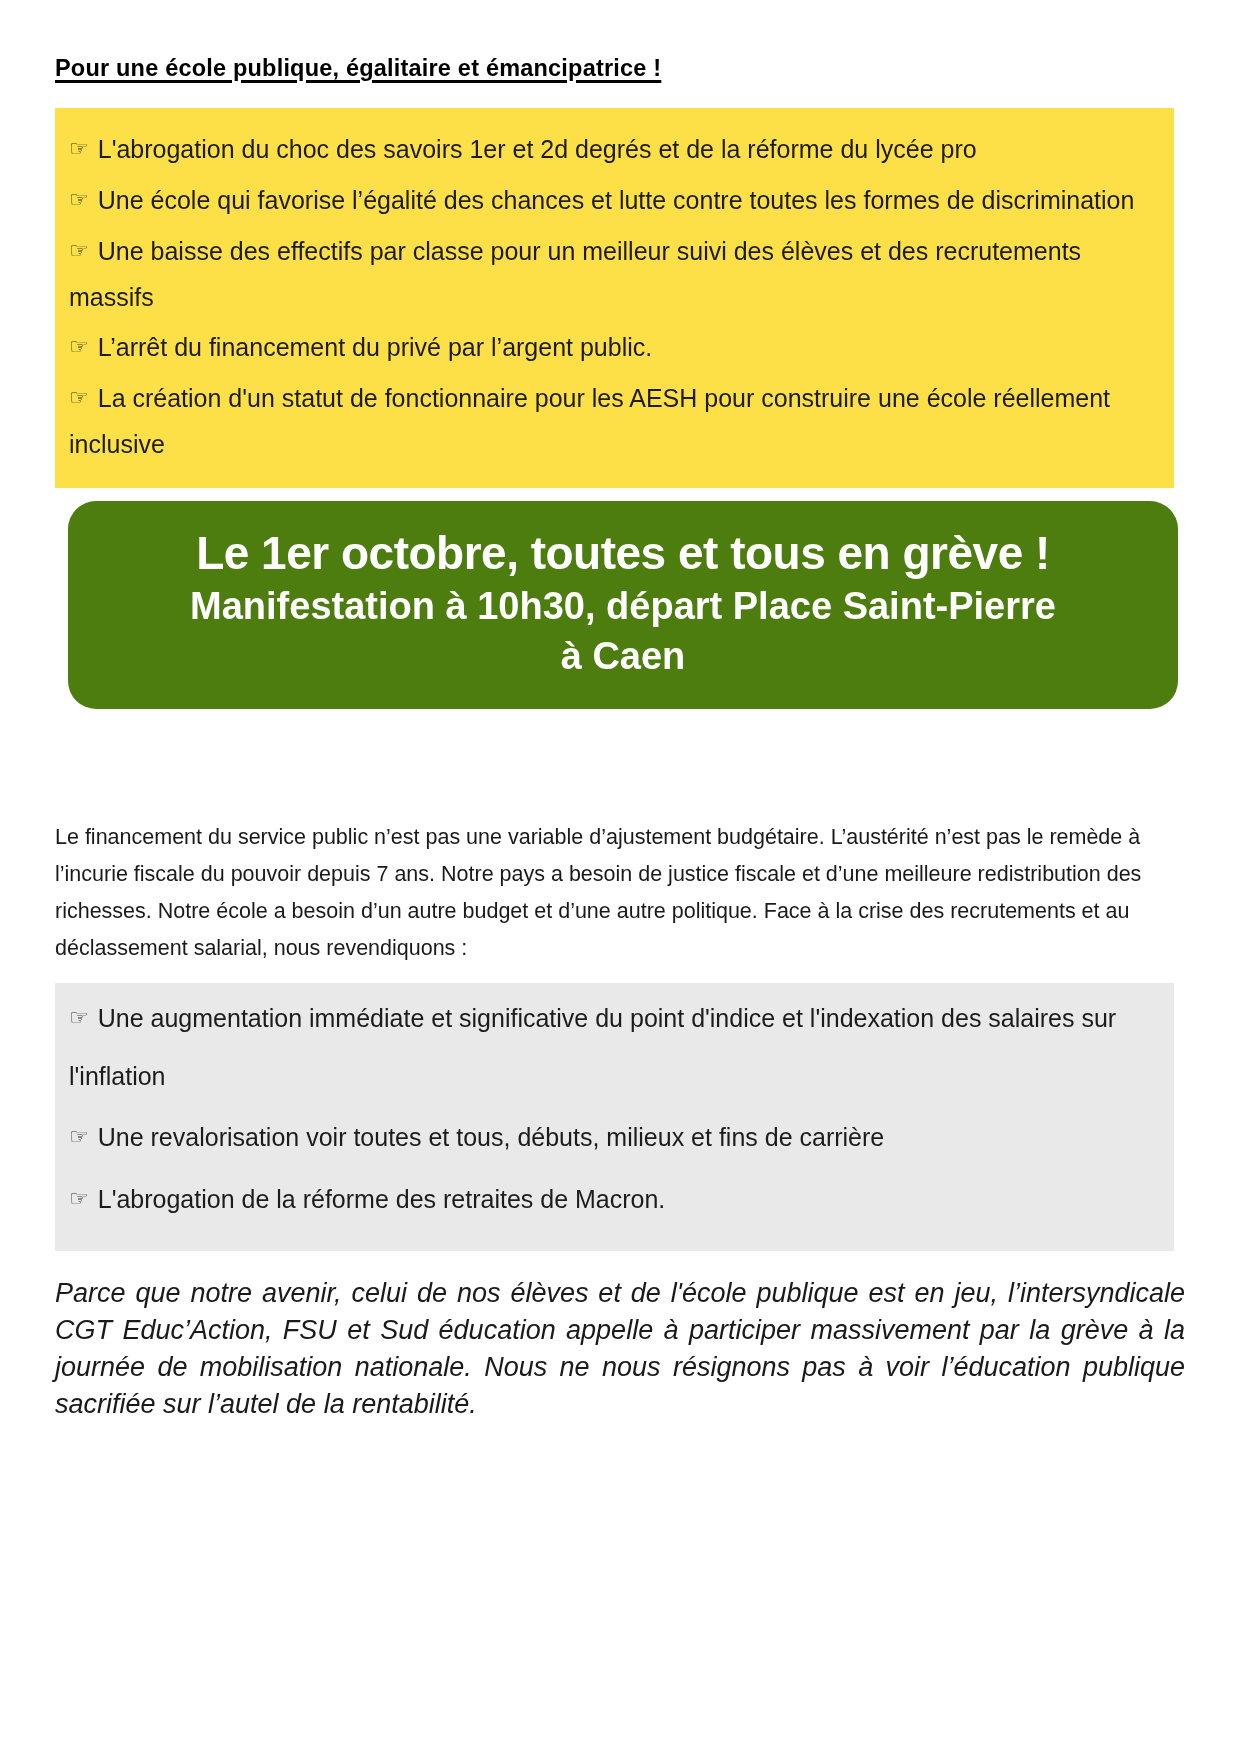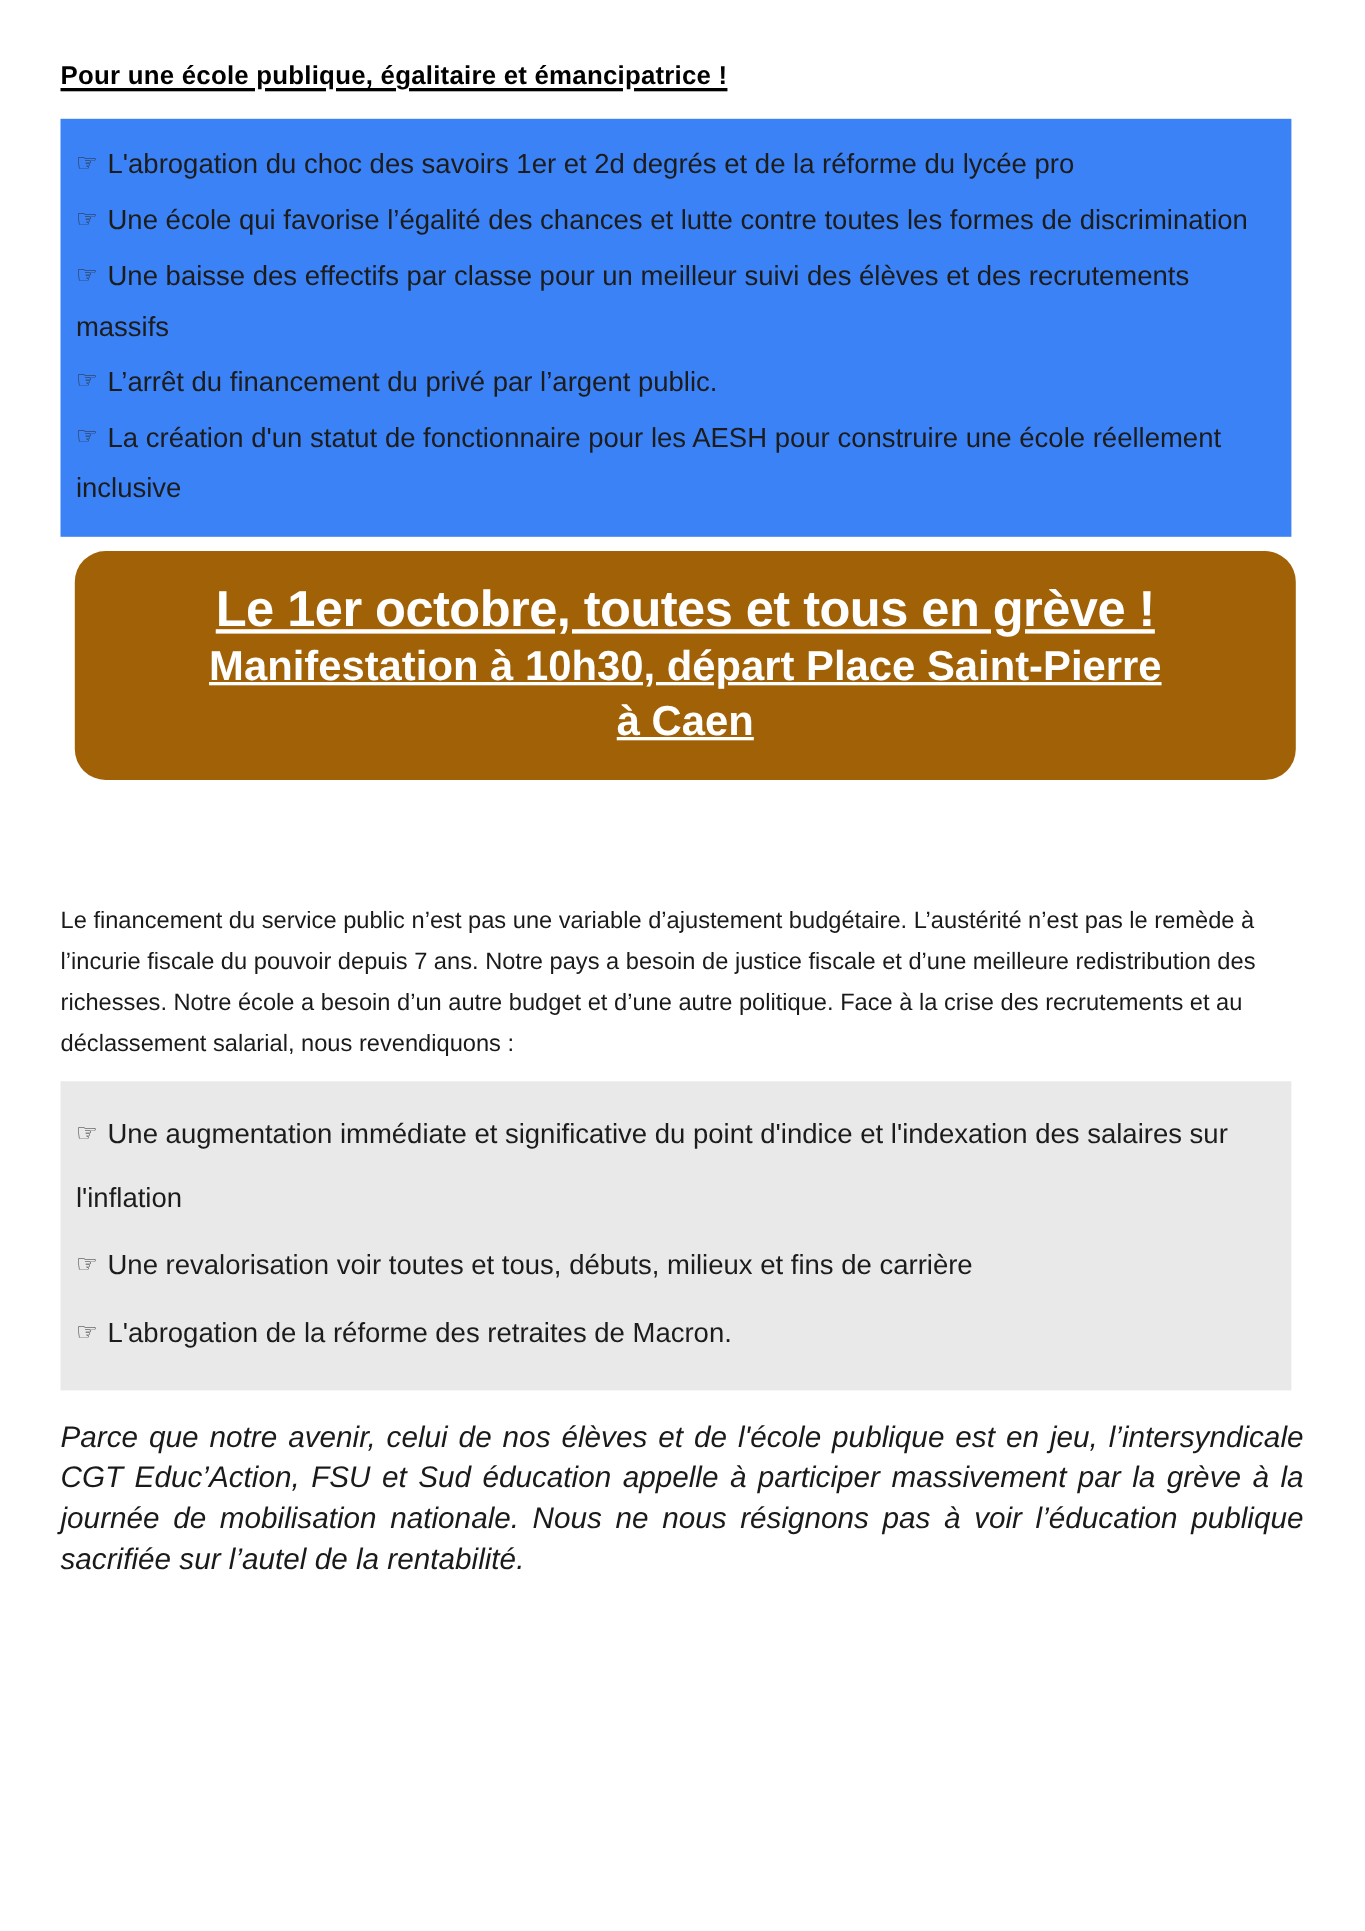--- a/index.html
+++ b/index.html
@@ -37,21 +37,21 @@
     box-sizing:border-box;
     background:#e9e9e9;
     padding:14px 26px 16px 14px;
   }
   .demand-item{
     font-size:25px;
     line-height:45px;
     color:#1c1c1c;
     margin:5px 0;
   }
-  .demands-box-2{margin-top:16px;padding:16px 26px 18px 14px;}
+  .demands-box-2{margin-top:16px;padding:3px 26px 18px 14px;}
   .demands-box-2 .demand-item{line-height:57px;margin:4px 0;}
   .hand{
     font-family:"DejaVu Sans",sans-serif;
     font-size:22px;
     color:#2a2a2a;
     margin-right:9px;
     position:relative;top:-2px;
   }
   .banner{
     margin:13px 0 0 13px;
@@ -76,39 +76,39 @@
   }
 </style>
 </head>
 <body>
 
 <div class="page" style="background: rgb(255, 255, 255);">
 
   <h1 class="title">Pour une école publique, égalitaire et émancipatrice !</h1>
 
 
-  <div class="demands-box" style="background: #3b82f6;">
+  <div class="demands-box" style="background: #fde047;">
     <div class="demand-item">
       <span class="hand">☞</span><span>L'abrogation du choc des savoirs 1er et 2d degrés et de la réforme du lycée pro</span>
     </div>
     <div class="demand-item">
       <span class="hand">☞</span><span>Une école qui favorise l’égalité des chances et lutte contre toutes les formes de discrimination</span>
     </div>
     <div class="demand-item">
       <span class="hand">☞</span><span>Une baisse des effectifs par classe pour un meilleur suivi des élèves et des recrutements massifs</span>
     </div>
     <div class="demand-item">
       <span class="hand">☞</span><span>L’arrêt du financement du privé par l’argent public.</span>
     </div>
     <div class="demand-item">
       <span class="hand">☞</span><span>La création d'un statut de fonctionnaire pour les AESH pour construire une école réellement inclusive</span>
     </div>
   </div>
 
-  <div class="banner" style="background: #a16207; color: rgb(255, 255, 255); text-decoration: underline;">
+  <div class="banner" style="background: #4d7c0f; color: rgb(255, 255, 255);">
     <div class="banner-line1">Le 1er octobre, toutes et tous en grève !</div>
     <div class="banner-line2">Manifestation à 10h30, départ Place Saint-Pierre</div>
     <div class="banner-line2">à Caen</div>
   </div>
 
   <p class="para para-2">Le financement du service public n’est pas une variable d’ajustement budgétaire. L’austérité n’est pas le remède à l’incurie fiscale du pouvoir depuis 7 ans. Notre pays a besoin de justice fiscale et d’une meilleure redistribution des richesses. Notre école a besoin d’un autre budget et d’une autre politique. Face à la crise des recrutements et au déclassement salarial, nous revendiquons :</p>
 
   <div class="demands-box demands-box-2" style="background: rgb(233, 233, 233);">
     <div class="demand-item">
       <span class="hand">☞</span><span>Une augmentation immédiate et significative du point d'indice et l'indexation des salaires sur l'inflation</span>

